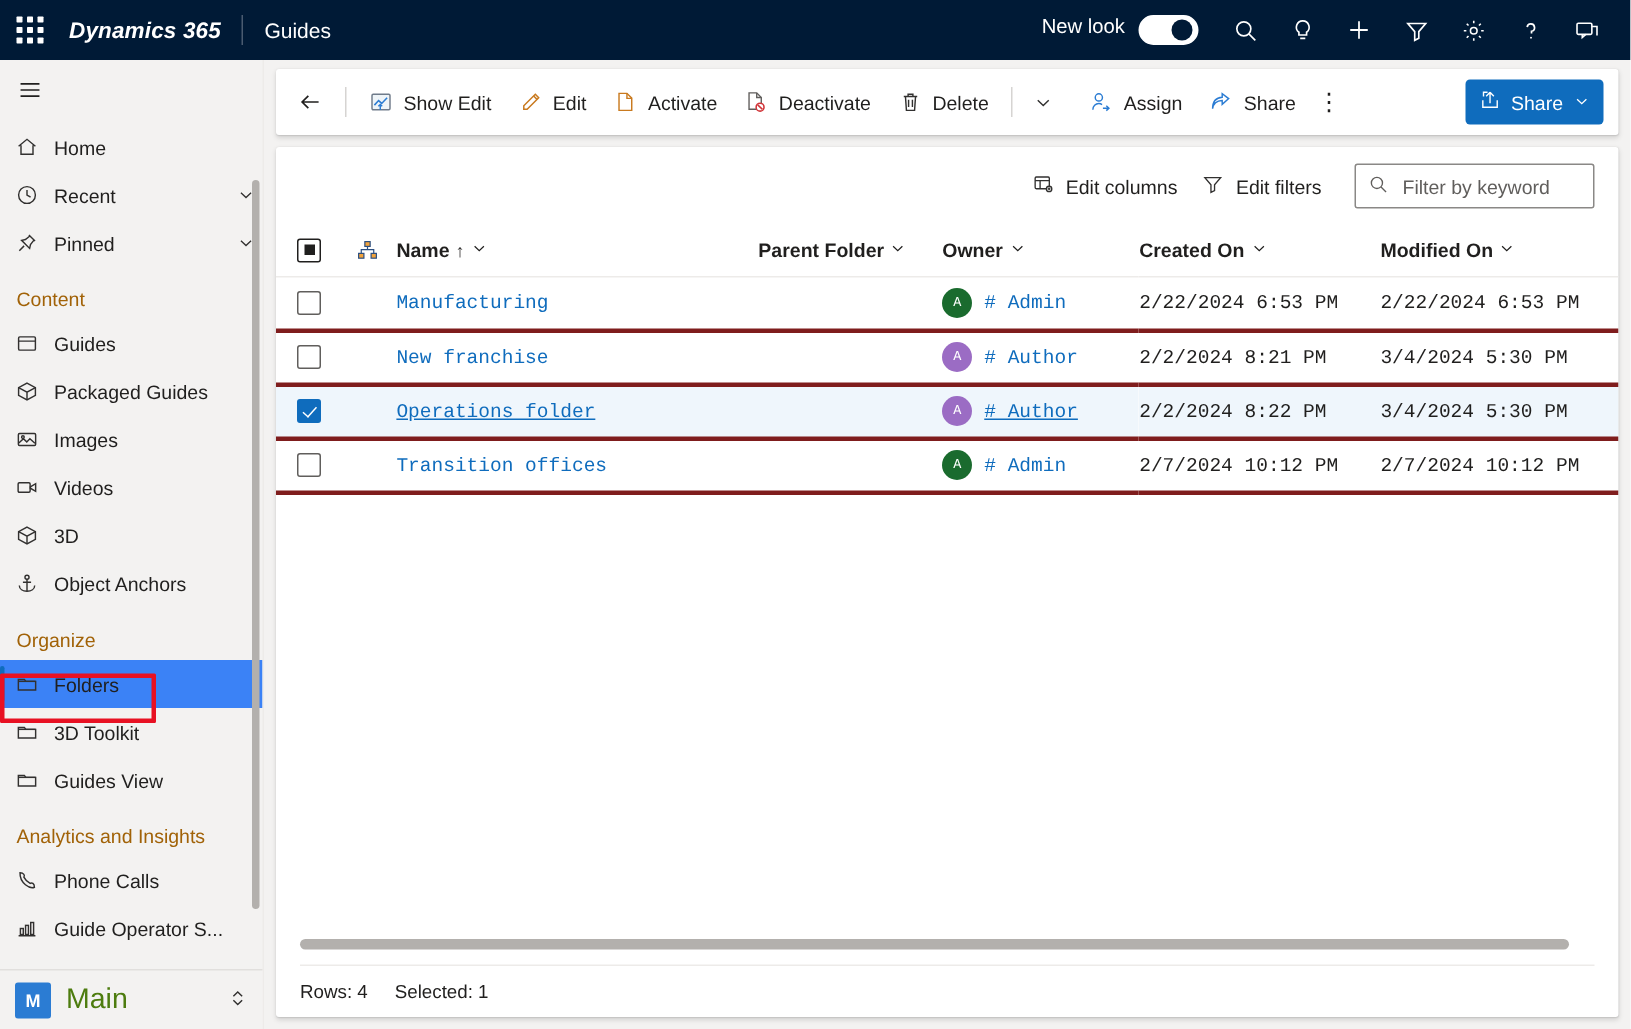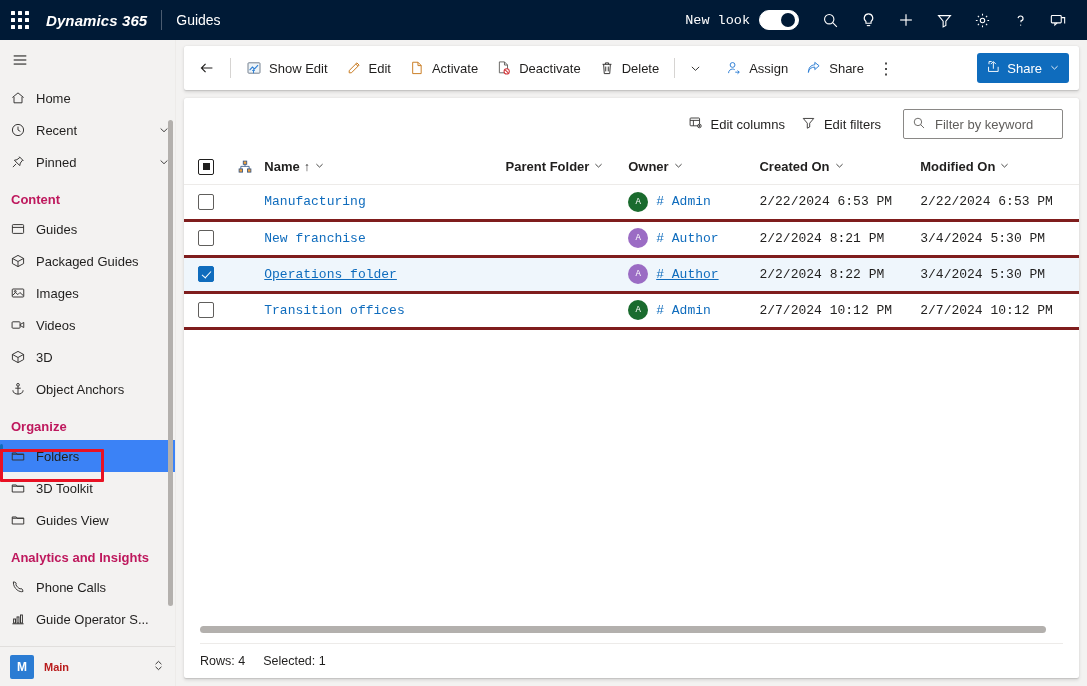--- a/index.html
+++ b/index.html
@@ -20,21 +20,21 @@
     display:flex; align-items:center; padding:0 10px 0 0;
     position:relative; z-index:40;
   }
   .waffle { width:40px; height:40px; display:flex; align-items:center; justify-content:center; cursor:pointer; }
   .waffle .dots { display:grid; grid-template-columns:repeat(3,4px); grid-gap:3px; }
   .waffle .dots i { width:4px; height:4px; background:#fff; display:block; border-radius:0.5px;}
   .brand { font-size:15px; font-weight:bold; letter-spacing:.1px; padding:0 14px 0 6px; white-space:nowrap;font-style:italic; }
   .vdiv { width:1px; height:20px; background:#4a5b70; }
   .appname { font-size:14px; padding:0 14px; white-space:nowrap; font-weight:normal;}
   .topspacer { flex:1; }
-  .newlook { display:flex; align-items:center; gap:9px; margin-right:12px;font-family:Liberation Mono, monospace; }
+  .newlook { display:flex; gap:9px; margin-right:12px; }
   .newlook span { font-size:13.5px; }
   .toggle {
     width:40px; height:20px; border-radius:10px; background:#fff;
     position:relative; cursor:pointer; border:1px solid #fff;
   }
   .toggle::after {
     content:""; position:absolute; width:14px; height:14px; border-radius:50%;
     background:#001a36; top:2px; right:3px;
   }
   .topicon {
@@ -59,36 +59,36 @@
     cursor:pointer; position:relative; font-size:13px; color:#201f1e;
   }
   .navitem .nicon { width:26px; display:flex; align-items:center; color:#323130; flex:0 0 26px;}
   .navitem .nlabel { flex:1; white-space:nowrap; overflow:hidden; text-overflow:ellipsis; padding-right:4px;}
   .navitem .chev { width:22px; display:flex; align-items:center; justify-content:center; color:#323130;}
   .navitem.selected { background:#3b82f6; }
   .navitem.selected::before {
     content:""; position:absolute; left:0; top:4px; bottom:4px; width:3px; background:#0f6cbd; border-radius:2px;
   }
   .navgroup {
-    font-size:13px; font-weight:bold; color:#be185d;
+    font-size:13px; font-weight:normal; color:#a16207;
     padding:14px 0 6px 11px;
   }
   .sbscroll {
     position:absolute; left:168px; top:40px; width:5px; height:486px;
     background:#b3b0ad; border-radius:3px;
   }
   #appswitch {
     height:40px; border-top:1px solid #e1dfdd; background:#f3f2f1;
     display:flex; align-items:center; padding:0 10px; cursor:pointer; gap:10px;
   }
   .appbadge {
     width:24px; height:24px; background:#2b7cd3; color:#fff; border-radius:2px;
     display:flex; align-items:center; justify-content:center; font-size:12px; font-weight:bold;
   }
-  .appname2 { flex:1; font-size:11px; font-weight:bold; color:#b91c1c; }
+  .appname2 { flex:1; font-size:19px; font-weight:normal; color:#4d7c0f; }
 
   
   #main { flex:1; display:flex; flex-direction:column; background:#f3f2f1; padding:6px 8px 8px 8px; min-width:0;}
 
   .cmdbar {
     height:44px; background:#fff; border-radius:2px;
     box-shadow:0 .3px .9px rgba(0,0,0,.10),0 1.6px 3.6px rgba(0,0,0,.13);
     display:flex; align-items:center; padding:0 10px 0 6px; flex:0 0 44px;
     position:relative; z-index:5;
   }

